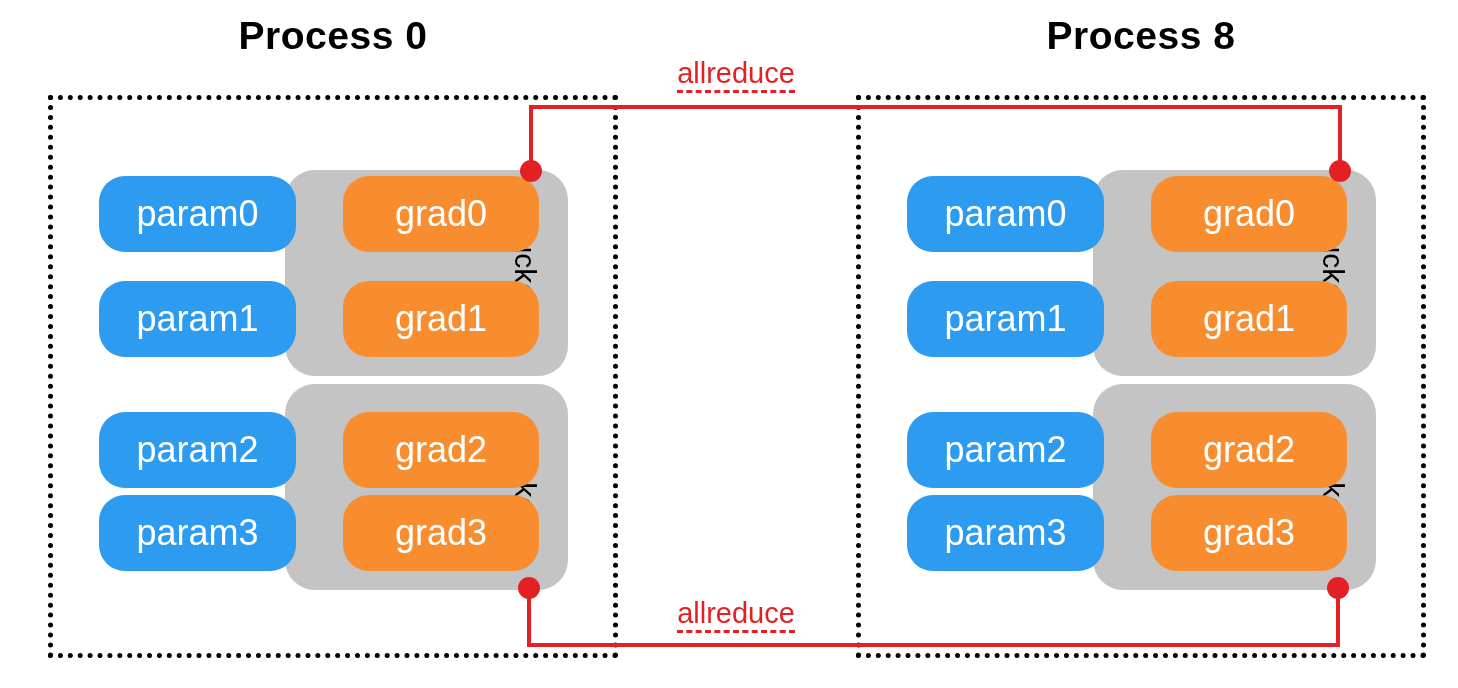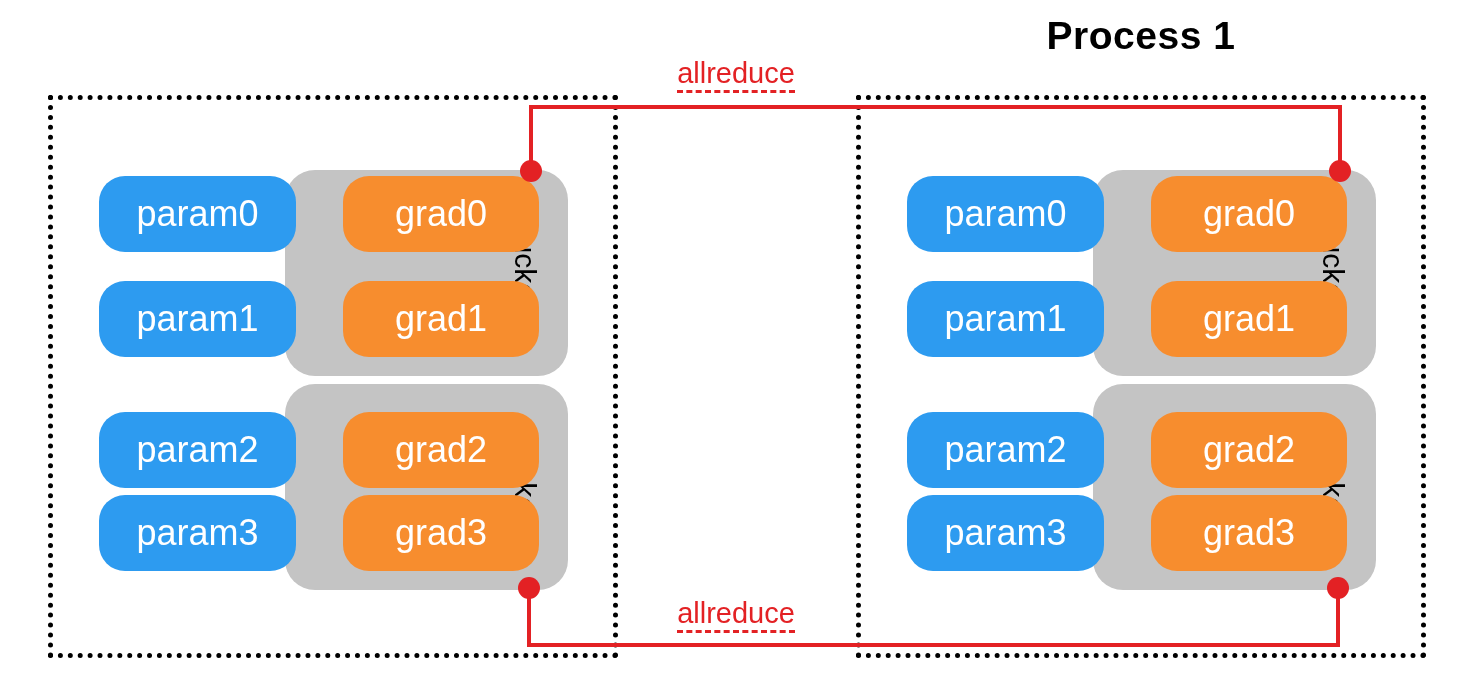--- a/index.html
+++ b/index.html
@@ -115,21 +115,22 @@
     padding-bottom: 1px;
   }
   .allreduce-top    { top: 57px; }
   .allreduce-bottom { top: 597px; }
 </style>
 </head>
 <body>
 
 <div id="canvas">
 
-  <div class="ptitle ptitle1">Process 1</div>
+  <div class="ptitle ptitle0">Process 0</div>
+  <div class="ptitle ptitle1">Process 8</div>
 
   <div class="pbox pbox0"></div>
   <div class="pbox pbox1"></div>
 
   <div class="rline" style="left:529px; top:105px; width:813px; height:4px;"></div>
   <div class="rline" style="left:529px; top:105px; width:4px; height:66px;"></div>
   <div class="rline" style="left:1338px; top:105px; width:4px; height:66px;"></div>
 
   <div class="rline" style="left:527px; top:643px; width:813px; height:4px;"></div>
   <div class="rline" style="left:527px; top:588px; width:4px; height:59px;"></div>

